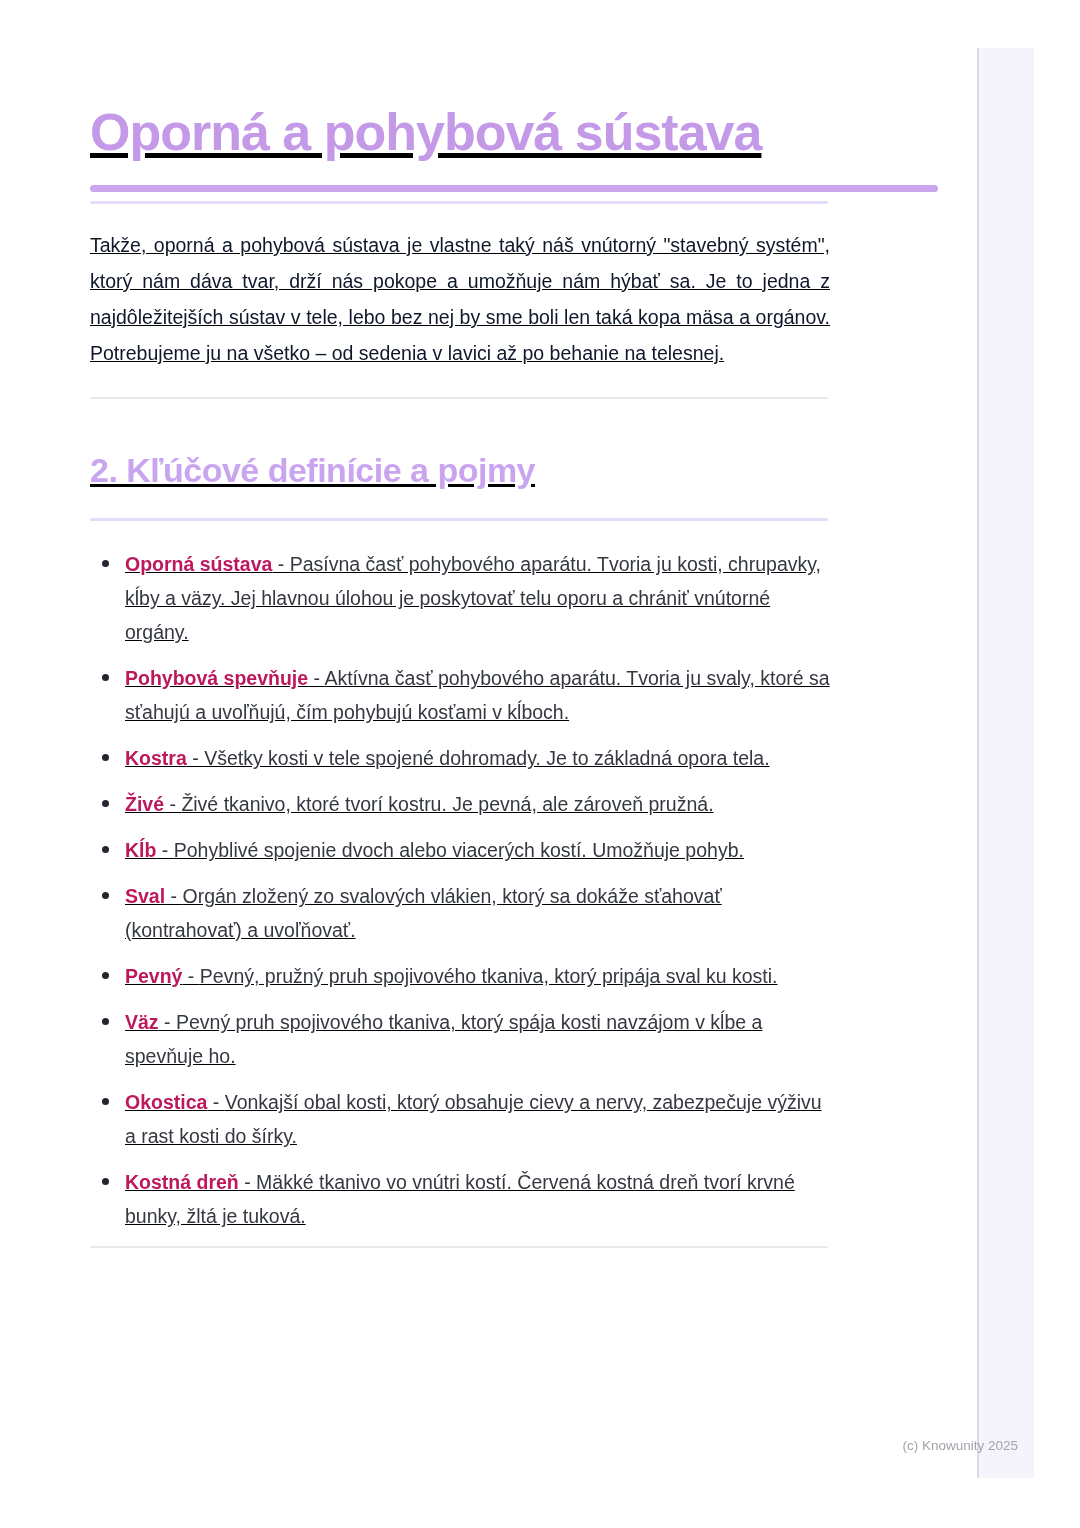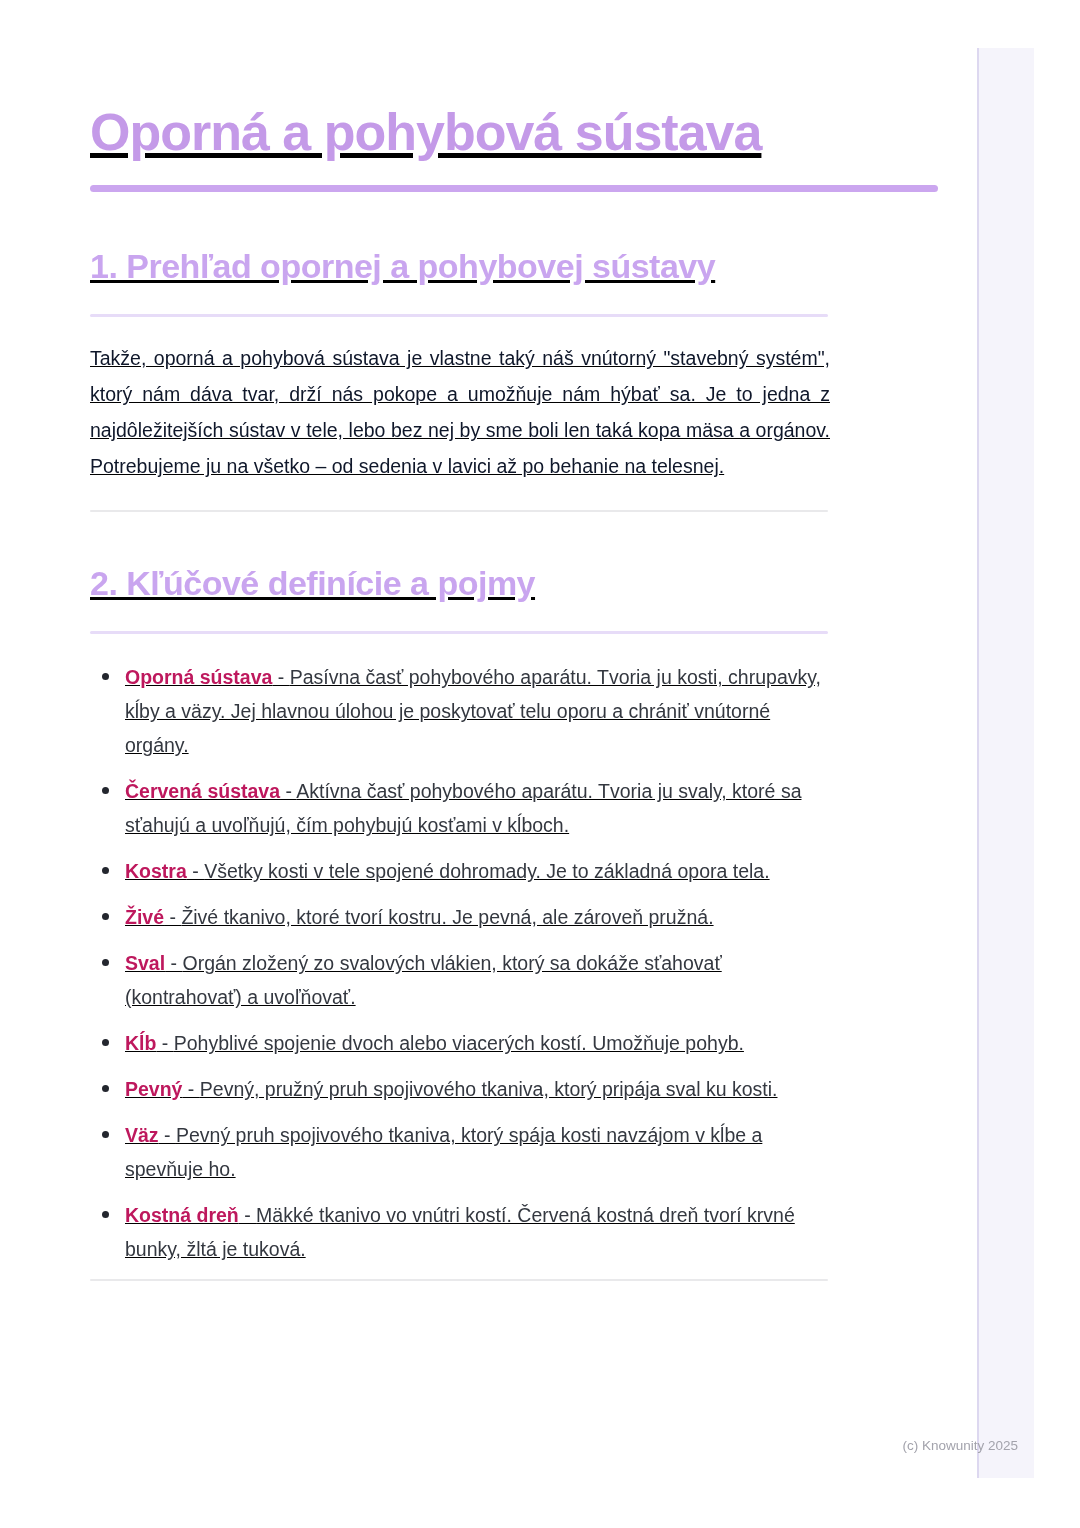--- a/index.html
+++ b/index.html
@@ -117,39 +117,39 @@
 </head>
 <body>
 
 <div class="edge-stripe"></div>
 
 <div class="content">
 
   <h1 class="doc-title">Oporná a pohybová sústava</h1>
   <div class="title-rule"></div>
 
-  <h2 class="section-heading sh-1">1. Prehľad opornej a pohybovej sústavy</h2>
   <div class="heading-rule"></div>
 
   <p class="body-paragraph">Takže, oporná a pohybová sústava je vlastne taký náš vnútorný "stavebný systém", ktorý nám dáva tvar, drží nás pokope a umožňuje nám hýbať sa. Je to jedna z najdôležitejších sústav v tele, lebo bez nej by sme boli len taká kopa mäsa a orgánov. Potrebujeme ju na všetko – od sedenia v lavici až po behanie na telesnej.</p>
 
   <div class="divider divider-1"></div>
 
   <h2 class="section-heading sh-2">2. Kľúčové definície a pojmy</h2>
   <div class="heading-rule"></div>
 
   <ul class="def-list">
     <li class="def-item"><span class="bullet"></span><strong>Oporná sústava</strong><span> - </span><span>Pasívna časť pohybového aparátu. Tvoria ju kosti, chrupavky, kĺby a väzy. Jej hlavnou úlohou je poskytovať telu oporu a chrániť vnútorné orgány.</span></li>
-    <li class="def-item"><span class="bullet"></span><strong>Červená sústava</strong><span> - </span><span>Aktívna časť pohybového aparátu. Tvoria ju svaly, ktoré sa sťahujú a uvoľňujú, čím pohybujú kosťami v kĺboch.</span></li>
+    <li class="def-item"><span class="bullet"></span><strong>Pohybová spevňuje</strong><span> - </span><span>Aktívna časť pohybového aparátu. Tvoria ju svaly, ktoré sa sťahujú a uvoľňujú, čím pohybujú kosťami v kĺboch.</span></li>
     <li class="def-item"><span class="bullet"></span><strong>Kostra</strong><span> - </span><span>Všetky kosti v tele spojené dohromady. Je to základná opora tela.</span></li>
     <li class="def-item"><span class="bullet"></span><strong>Živé</strong><span> - </span><span>Živé tkanivo, ktoré tvorí kostru. Je pevná, ale zároveň pružná.</span></li>
+    <li class="def-item"><span class="bullet"></span><strong>Kĺb</strong><span> - </span><span>Pohyblivé spojenie dvoch alebo viacerých kostí. Umožňuje pohyb.</span></li>
     <li class="def-item"><span class="bullet"></span><strong>Sval</strong><span> - </span><span>Orgán zložený zo svalových vlákien, ktorý sa dokáže sťahovať (kontrahovať) a uvoľňovať.</span></li>
-    <li class="def-item"><span class="bullet"></span><strong>Kĺb</strong><span> - </span><span>Pohyblivé spojenie dvoch alebo viacerých kostí. Umožňuje pohyb.</span></li>
     <li class="def-item"><span class="bullet"></span><strong>Pevný</strong><span> - </span><span>Pevný, pružný pruh spojivového tkaniva, ktorý pripája sval ku kosti.</span></li>
     <li class="def-item"><span class="bullet"></span><strong>Väz</strong><span> - </span><span>Pevný pruh spojivového tkaniva, ktorý spája kosti navzájom v kĺbe a spevňuje ho.</span></li>
+    <li class="def-item"><span class="bullet"></span><strong>Okostica</strong><span> - </span><span>Vonkajší obal kosti, ktorý obsahuje cievy a nervy, zabezpečuje výživu a rast kosti do šírky.</span></li>
     <li class="def-item"><span class="bullet"></span><strong>Kostná dreň</strong><span> - </span><span>Mäkké tkanivo vo vnútri kostí. Červená kostná dreň tvorí krvné bunky, žltá je tuková.</span></li>
   </ul>
 
   <div class="divider divider-2"></div>
 
 </div>
 
 <div class="footer-note">(c) Knowunity 2025</div>
 
 </body></html>

